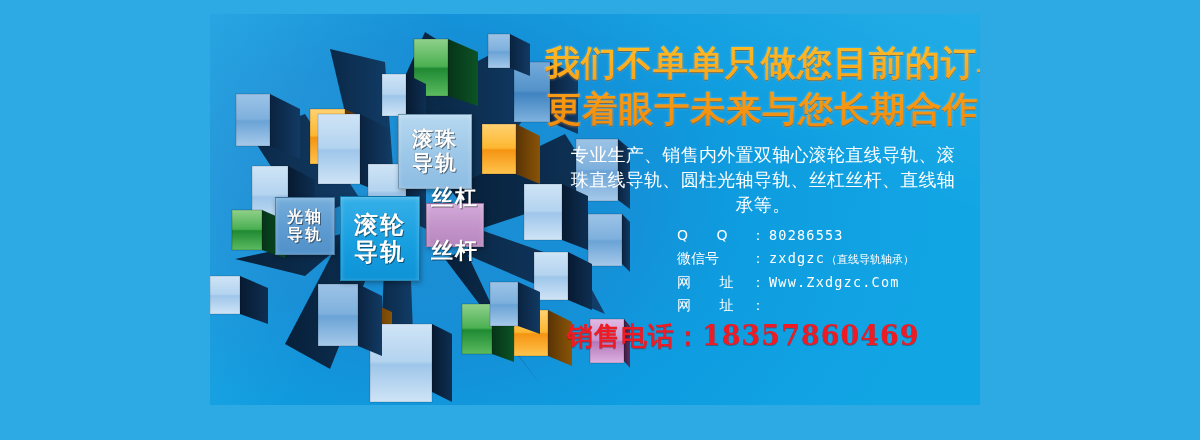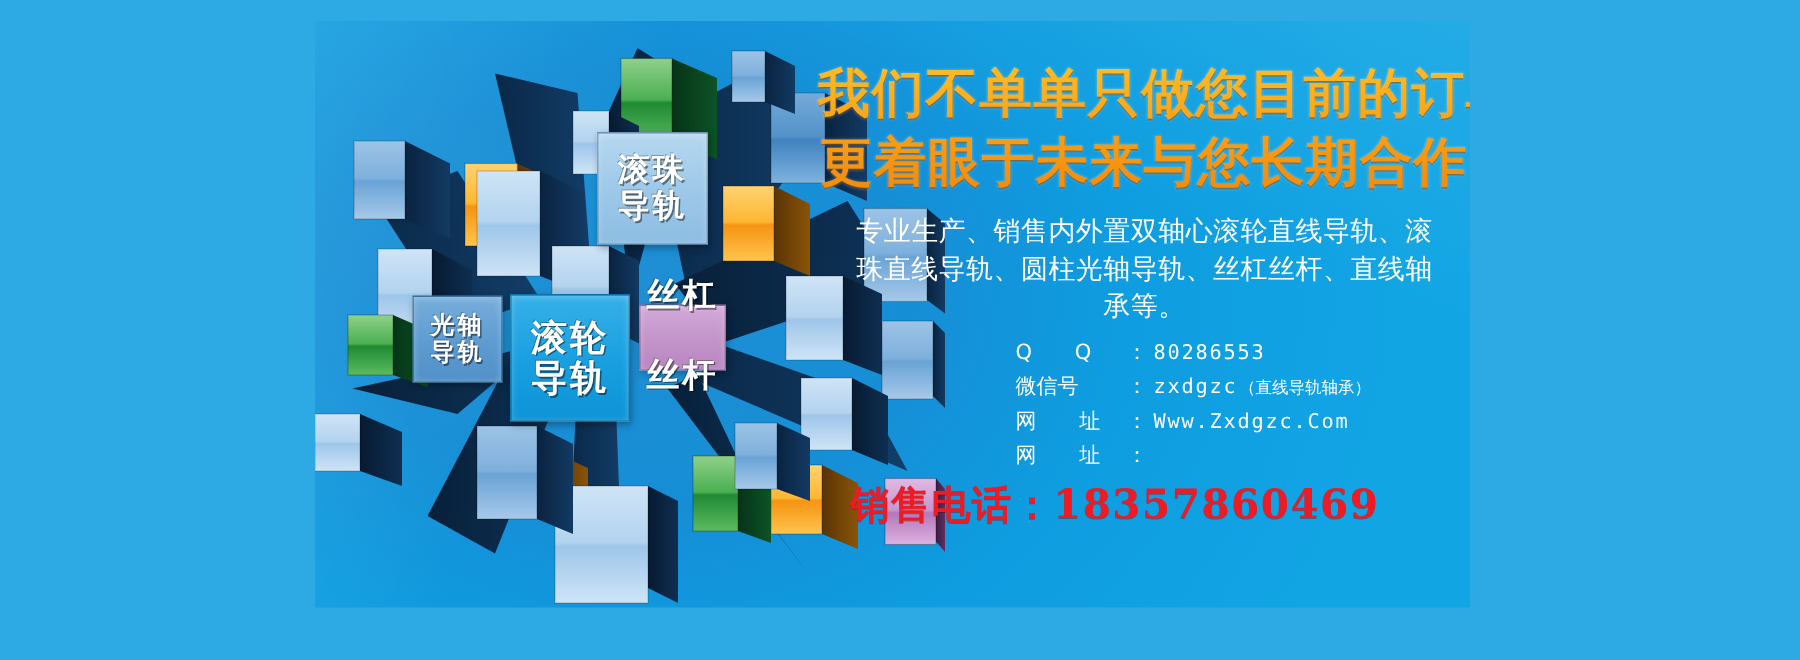--- a/index.html
+++ b/index.html
@@ -251,21 +251,21 @@
         <rect x="158" y="150" width="38" height="56" fill="url(#gBlueL)" stroke="rgba(0,0,0,0.2)" stroke-width="0.8"></rect>
 
         <polygon points="196,60 216,70 216,110 196,102" fill="url(#gDarkSide2)"></polygon>
         <rect x="172" y="60" width="24" height="42" fill="url(#gBlueL)" stroke="rgba(0,0,0,0.2)" stroke-width="0.8"></rect>
 
         <polygon points="300,20 320,30 320,62 300,54" fill="url(#gDarkSide)"></polygon>
         <rect x="278" y="20" width="22" height="34" fill="url(#gBlueM)" stroke="rgba(0,0,0,0.22)" stroke-width="0.8"></rect>
       </svg>
     </div>
 
-    <div class="cube-label" style="left:188px; top:74px; width:74px; height:75px; font-size:21px; letter-spacing:2px;
+    <div class="cube-label" style="left:188px; top:100px; width:74px; height:75px; font-size:21px; letter-spacing:2px;
                 background:linear-gradient(180deg,#b6d8f0 0%,#9cc7e8 55%,#8dbde3 100%);">
       <span>滚珠</span>
       <span>导轨</span>
     </div>
 
     <div class="cube-label" style="left:65px; top:183px; width:60px; height:58px; font-size:16px; letter-spacing:2px;
                 background:linear-gradient(180deg,#76aedb 0%,#5d9bd1 55%,#5191c9 100%);">
       <span>光轴</span>
       <span>导轨</span>
     </div>

